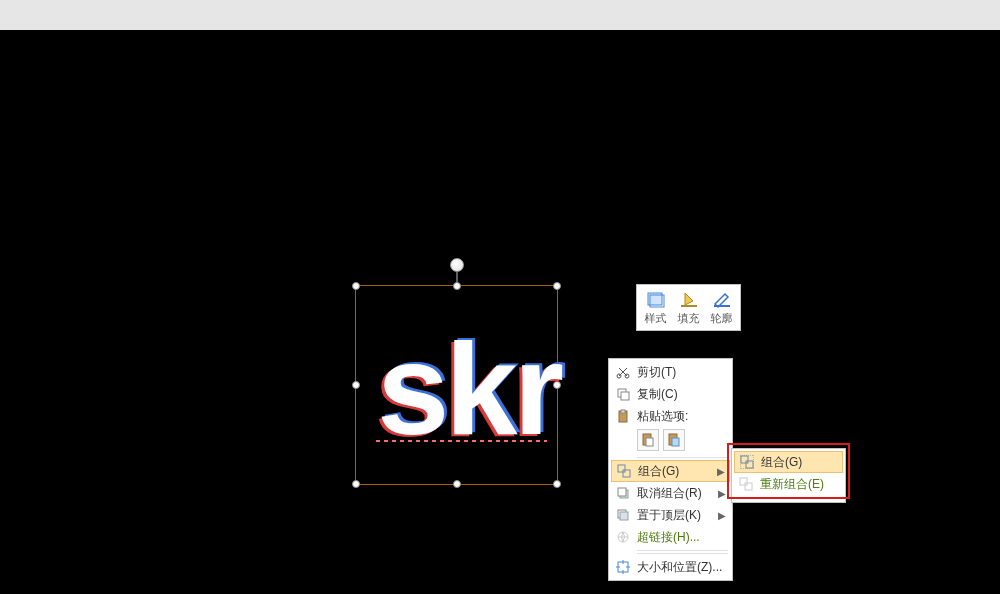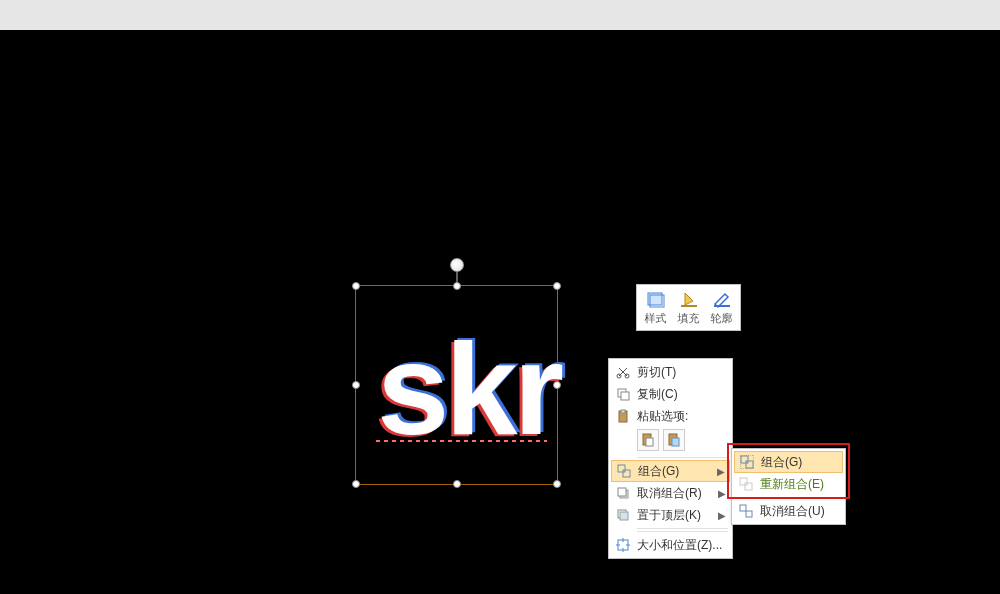--- a/index.html
+++ b/index.html
@@ -333,20 +333,29 @@
       <span class="menu-icon">
         <svg width="14" height="14">
             <rect x="2" y="2" width="8" height="8" fill="#fff" stroke="#888"></rect>
             <rect x="4" y="4" width="8" height="8" fill="#dde" stroke="#8a9"></rect>
           </svg>
       </span>
       <span class="menu-label">置于顶层(K)</span>
       <span class="menu-sub-arrow">▶</span>
     </div>
 
+    <div class="menu-item disabled">
+      <span class="menu-icon">
+        <svg width="14" height="14">
+            <circle cx="7" cy="7" r="5" fill="none" stroke="#ccc"></circle>
+            <path d="M2 7 H12 M7 2 Q10 7 7 12 Q4 7 7 2" fill="none" stroke="#ccc"></path>
+          </svg>
+      </span>
+      <span class="menu-label">超链接(H)...</span>
+    </div>
 
     <div class="menu-sep"></div>
 
 
     <div class="menu-sep"></div>
 
     <div class="menu-item">
       <span class="menu-icon">
         <svg width="14" height="14">
             <rect x="2" y="2" width="10" height="10" fill="none" stroke="#4a88d8"></rect>
@@ -372,26 +381,17 @@
     <div class="menu-item disabled">
       <span class="menu-icon">
         <svg width="14" height="14">
             <rect x="1" y="1" width="7" height="7" fill="none" stroke="#ccc"></rect>
             <rect x="6" y="6" width="7" height="7" fill="none" stroke="#ccc"></rect>
           </svg>
       </span>
       <span class="menu-label">重新组合(E)</span>
     </div>
     <div class="menu-sep"></div>
-    <div class="menu-item">
-      <span class="menu-icon">
-        <svg width="14" height="14">
-            <rect x="1" y="1" width="6" height="6" fill="none" stroke="#6b8aaa"></rect>
-            <rect x="7" y="7" width="6" height="6" fill="none" stroke="#6b8aaa"></rect>
-          </svg>
-      </span>
-      <span class="menu-label">取消组合(U)</span>
-    </div>
   </div>
 
   <div class="red-highlight-box"></div>
 
 </div>
 
 </body></html>

